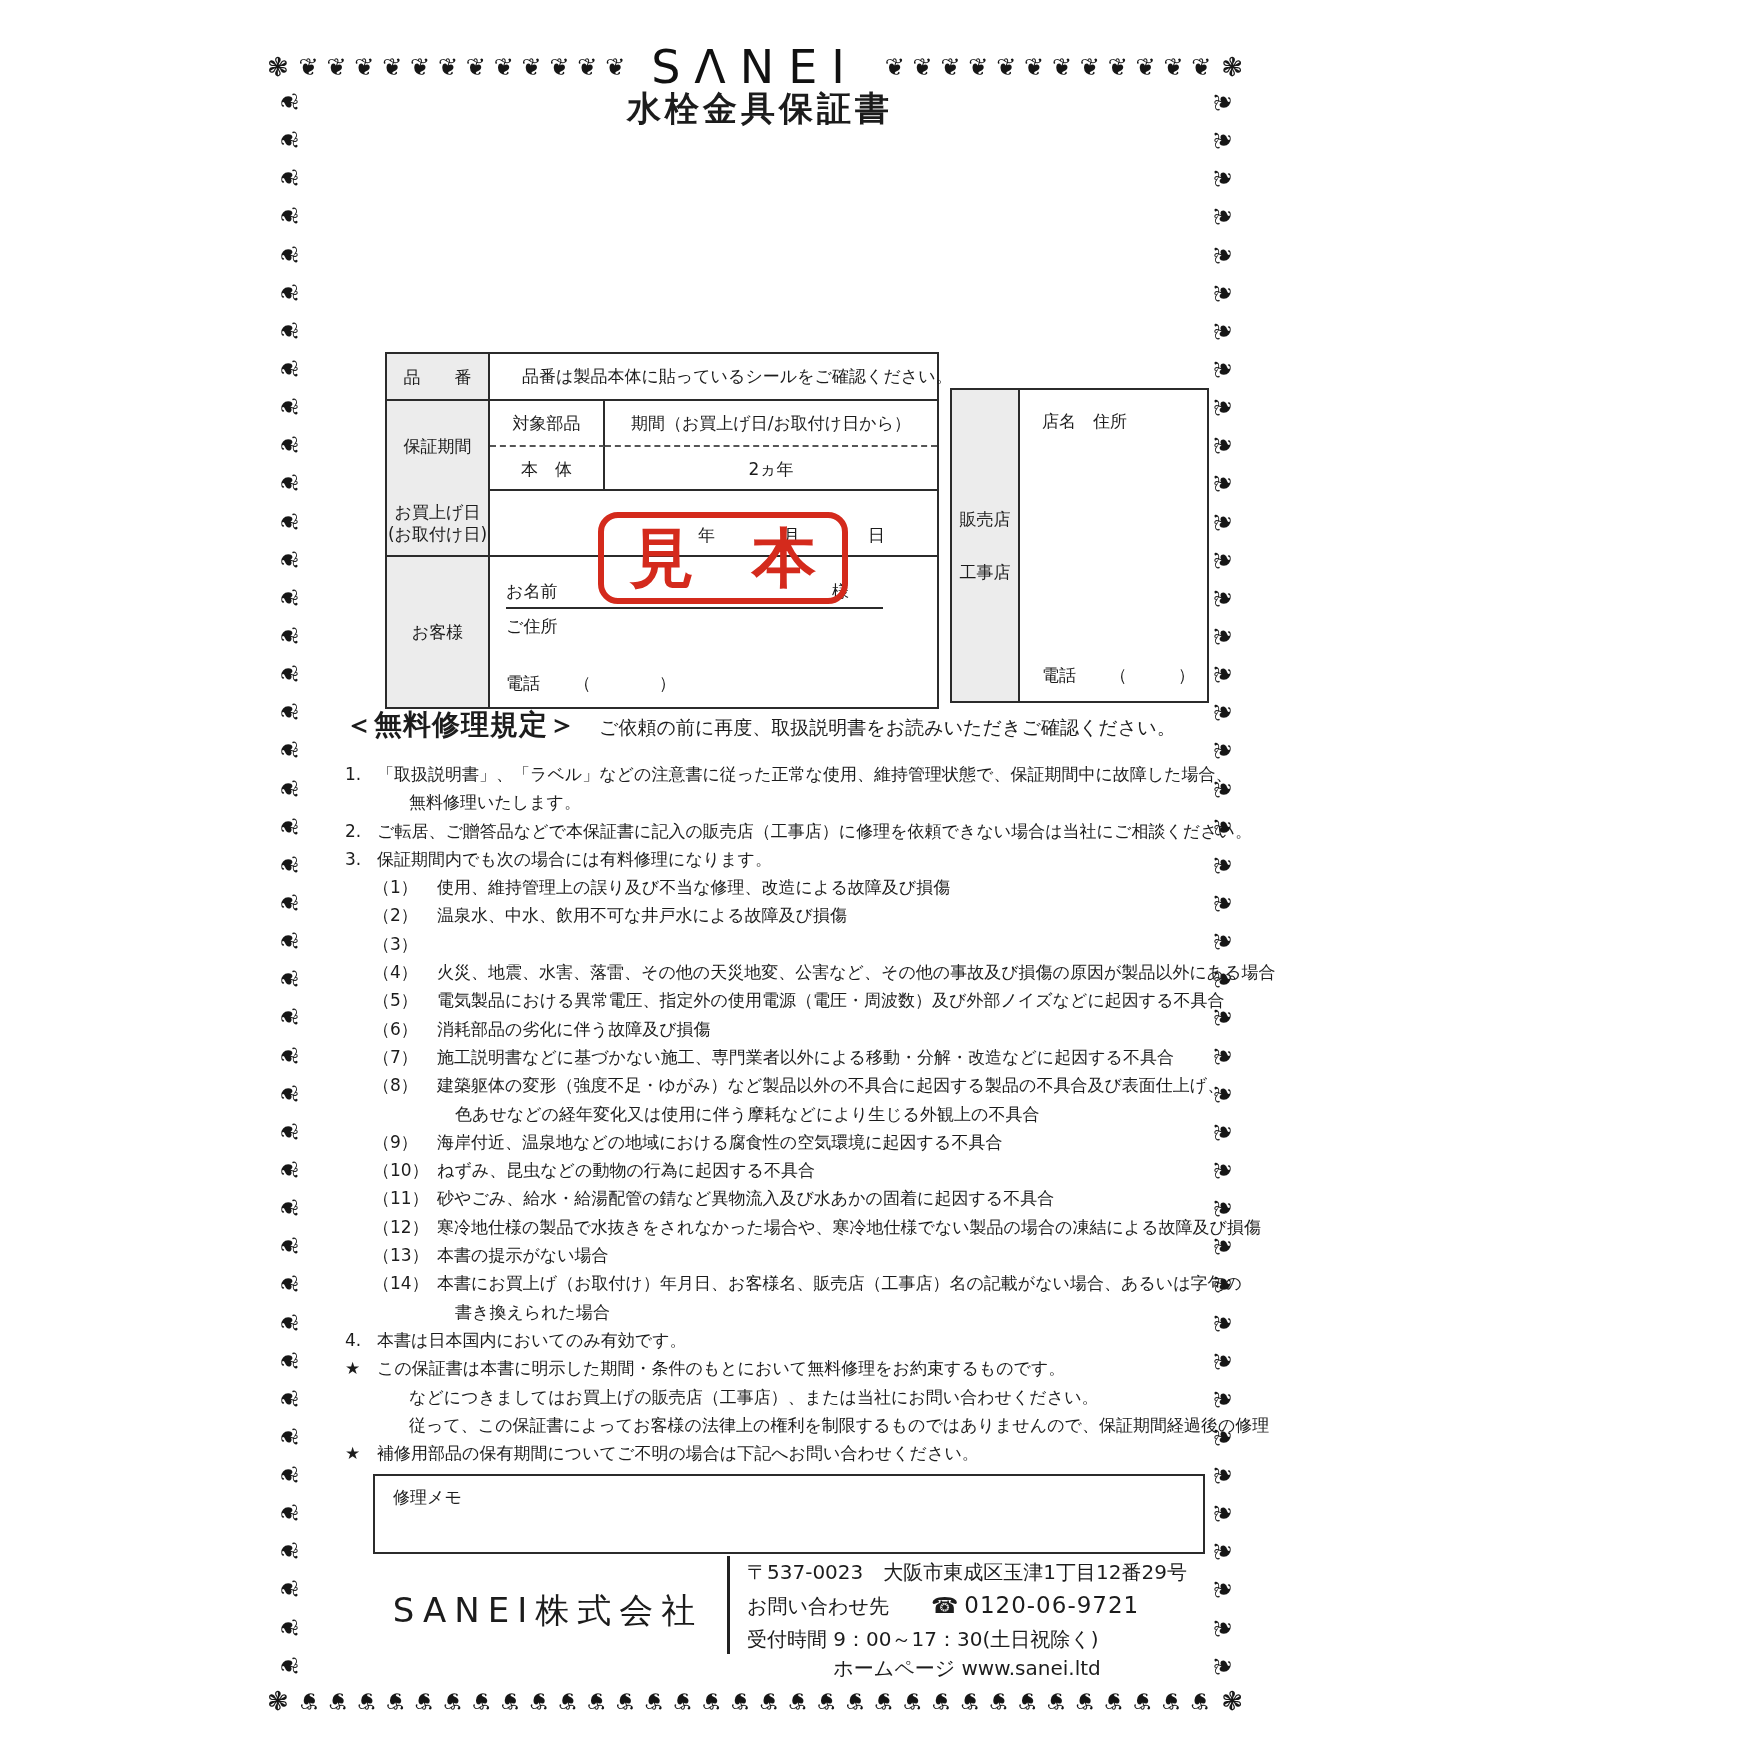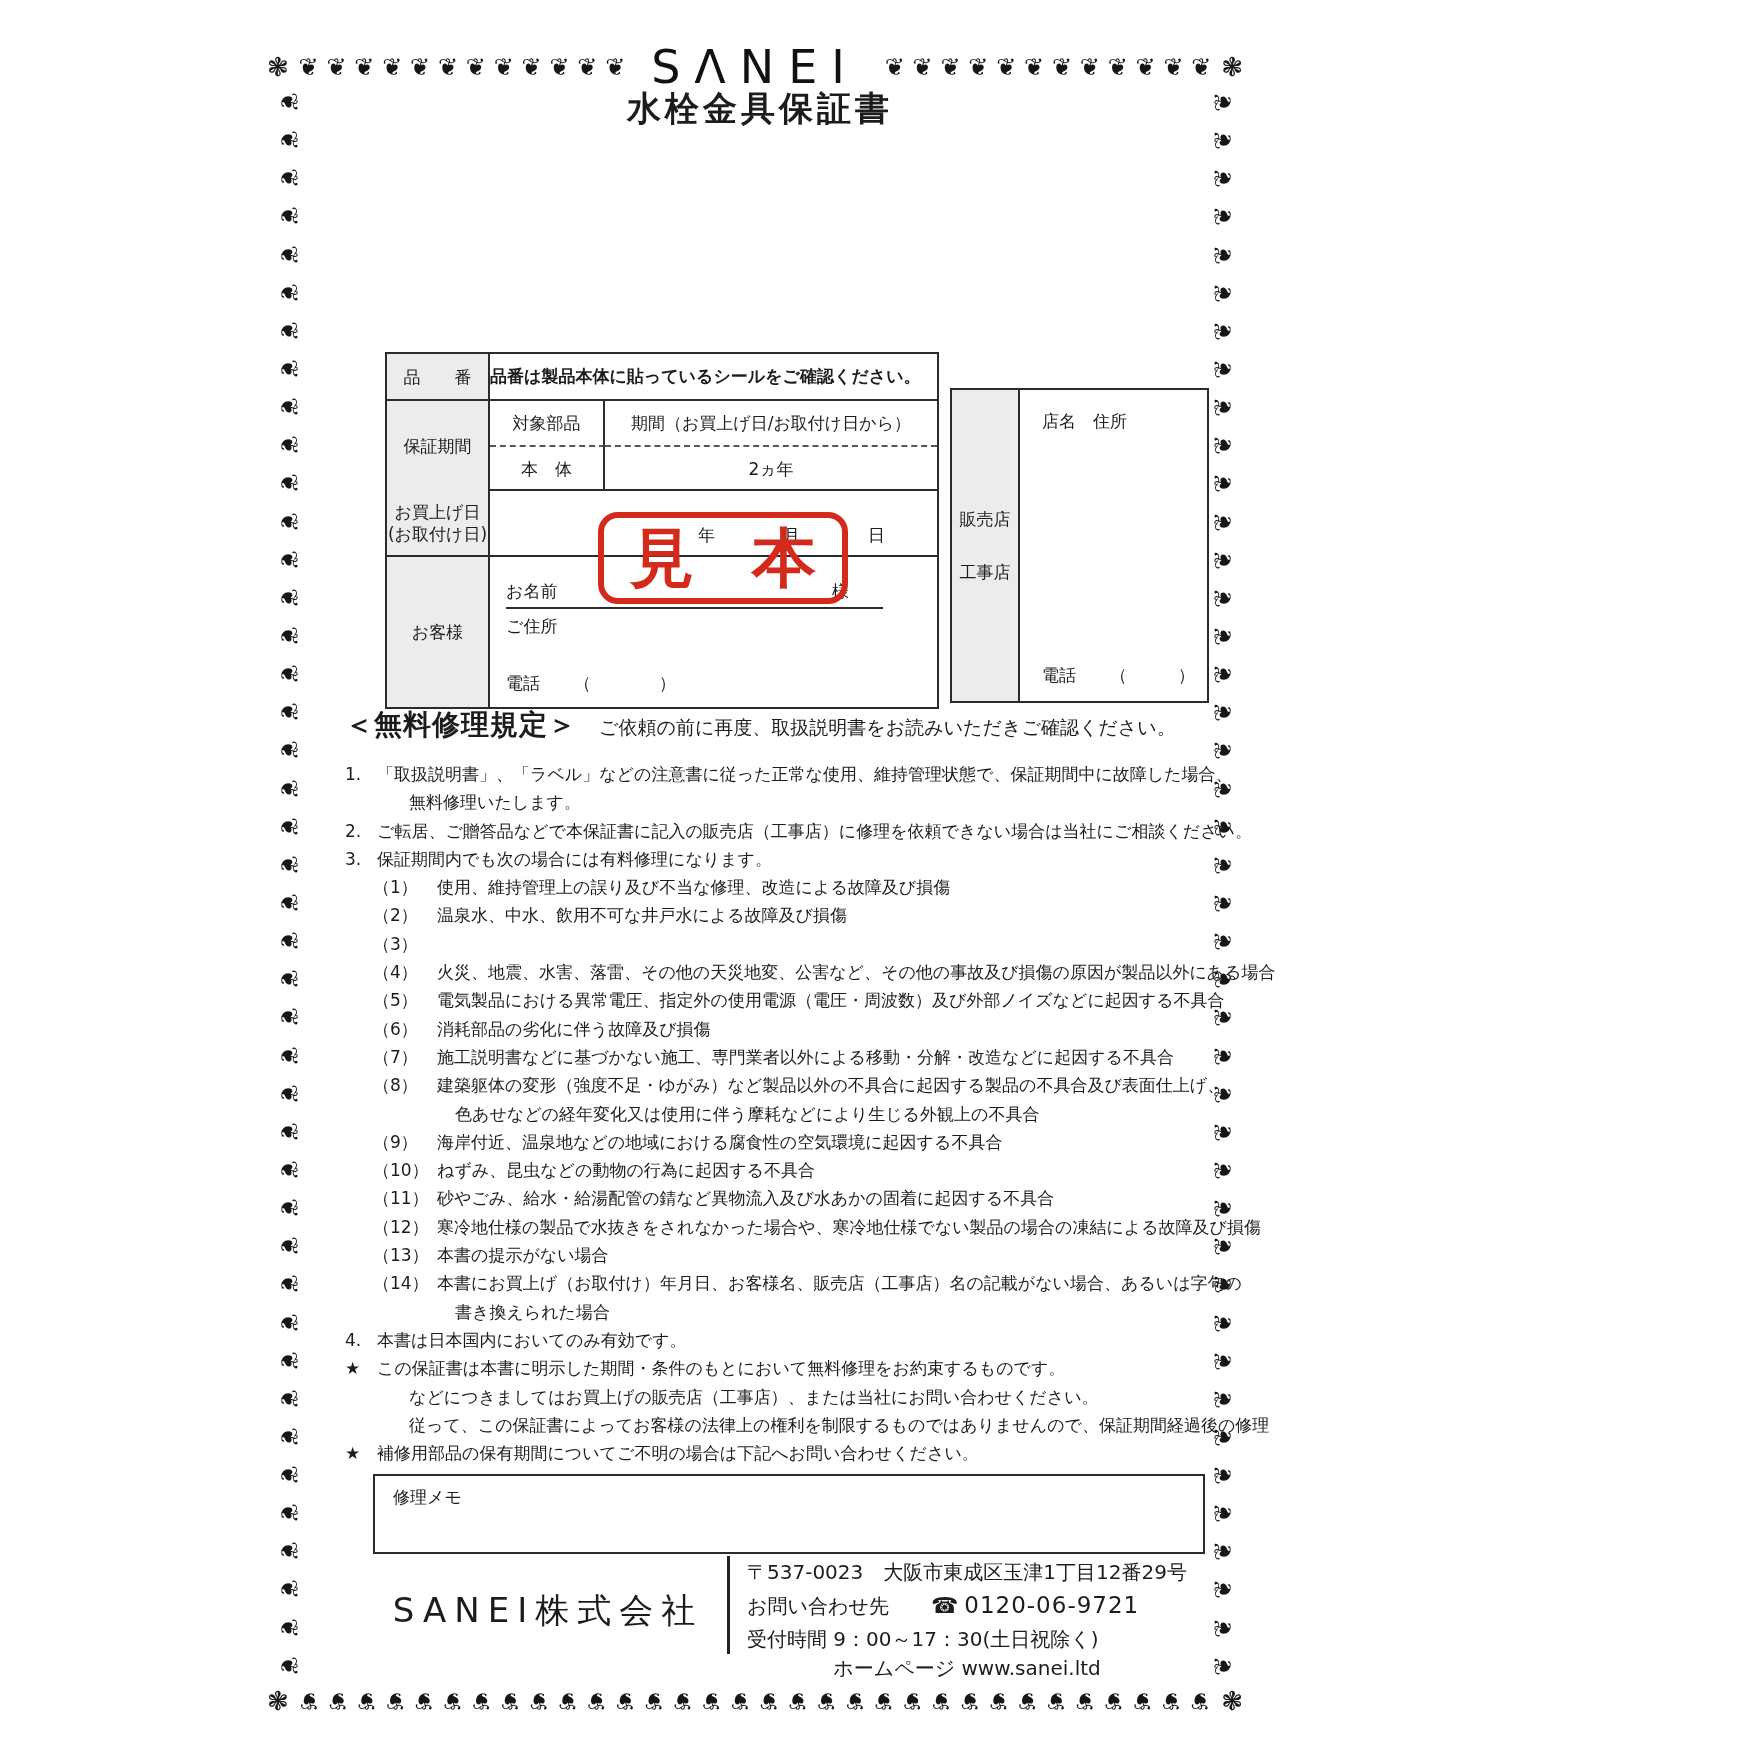--- a/index.html
+++ b/index.html
@@ -45,21 +45,21 @@
     border:2px solid #2b2b2b;font-size:17px;background:#fff;
   }
   .wrow{display:grid;grid-template-columns:103px 1fr;border-top:2px solid #2b2b2b;}
   .wrow:first-child{border-top:none;}
   .wlabel{
     background:#ececec;border-right:2px solid #2b2b2b;display:flex;
     flex-direction:column;align-items:center;justify-content:center;
     text-align:center;white-space:pre;line-height:22px;
   }
   .r1{height:45px;border-radius:10px;}
-  .r1 .wcontent{display:flex;align-items:center;padding-left:0;white-space:pre;font-weight:bold;}
+  .r1 .wcontent{display:flex;align-items:center;padding-left:32px;white-space:pre;}
   .r2sub{display:grid;grid-template-columns:115px 1fr;}
   .r2sub .cell{height:44px;display:flex;align-items:center;justify-content:center;white-space:pre;}
   .r2sub .br{border-right:2px solid #2b2b2b;}
   .r2sub .bd{border-bottom:2px dashed #555;}
   .r3{height:64px;}
   .r3 .wcontent{display:flex;align-items:flex-end;justify-content:flex-end;
     padding:0 52px 8px 0;white-space:pre;}
   .r4{height:150px;}
   .r4 .wcontent{display:flex;flex-direction:column;padding:6px 12px 12px 16px;border-radius:29px;}
   .name-row{

